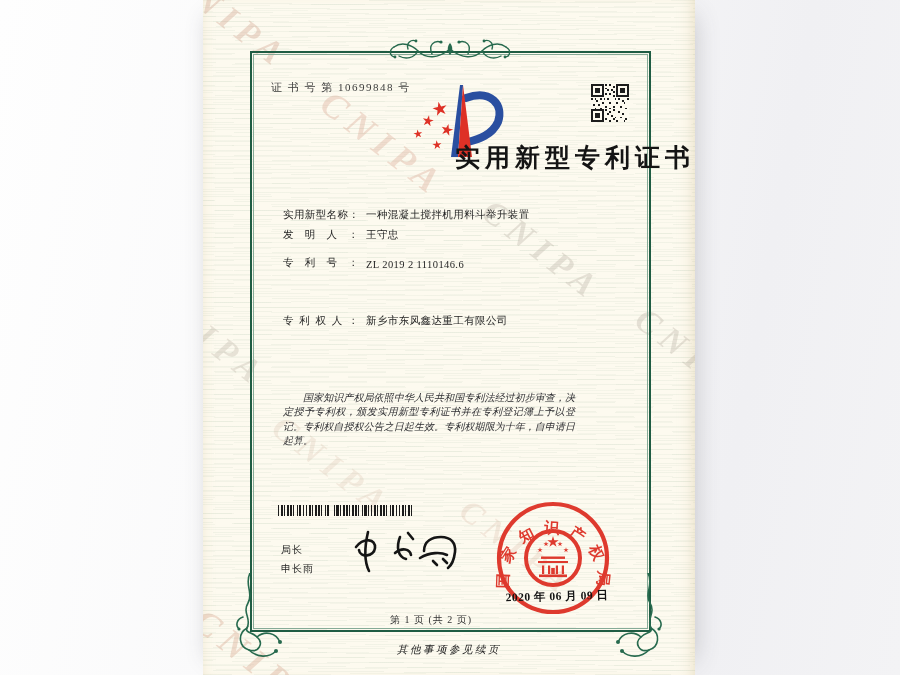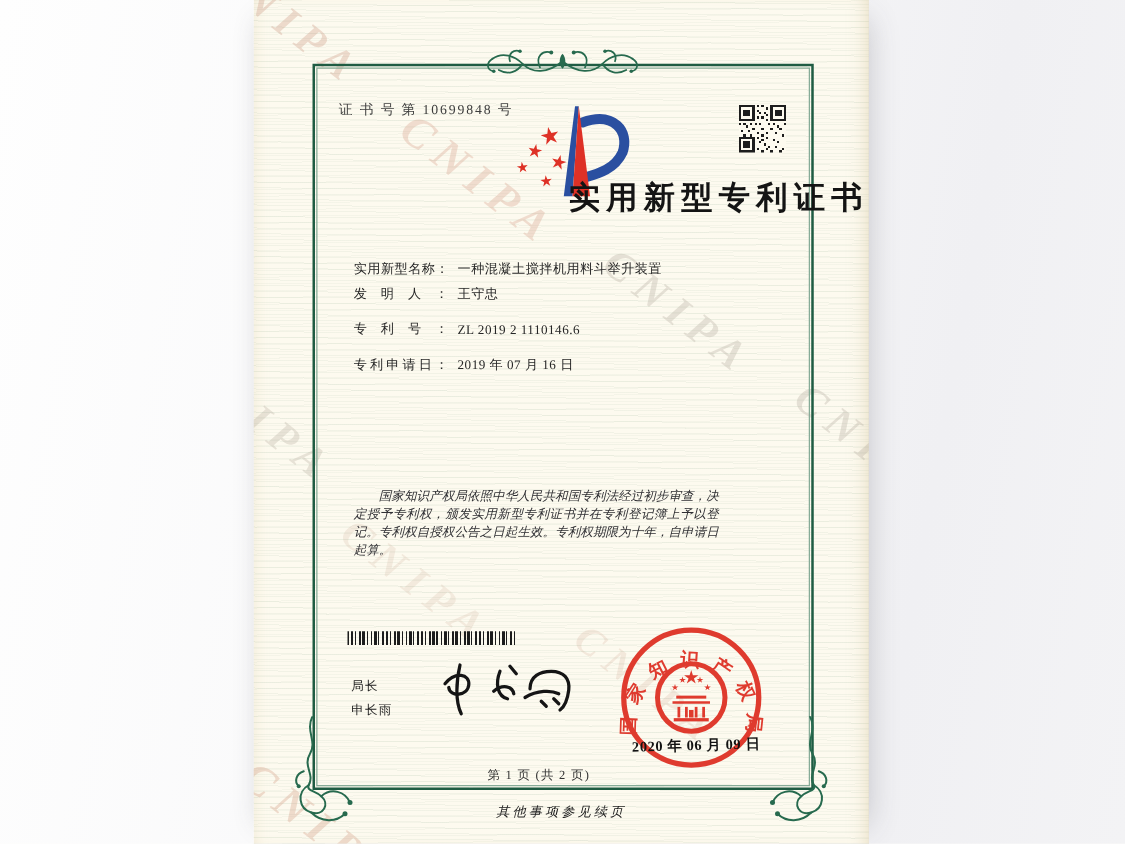--- a/index.html
+++ b/index.html
@@ -167,23 +167,23 @@
     <span class="fvalue">一种混凝土搅拌机用料斗举升装置</span>
   </div>
   <div class="row r2">
     <span class="flabel">发明人：</span>
     <span class="fvalue">王守忠</span>
   </div>
   <div class="row r3">
     <span class="flabel">专利号：</span>
     <span class="fvalue">ZL 2019 2 1110146.6</span>
   </div>
-  <div class="row r4">
-    <span class="flabel">专利申请日：</span>
-    <span class="fvalue">2019 年 07 月 16 日</span>
+  <div class="row r5">
+    <span class="flabel">专利权人：</span>
+    <span class="fvalue">新乡市东风鑫达重工有限公司</span>
   </div>
 
   <div class="paras">
     <p>国家知识产权局依照中华人民共和国专利法经过初步审查，决定授予专利权，颁发实用新型专利证书并在专利登记簿上予以登记。专利权自授权公告之日起生效。专利权期限为十年，自申请日起算。</p>
   </div>
 
   <div class="barcode"></div>
 
   <div class="signer">
     <div>局长</div>

